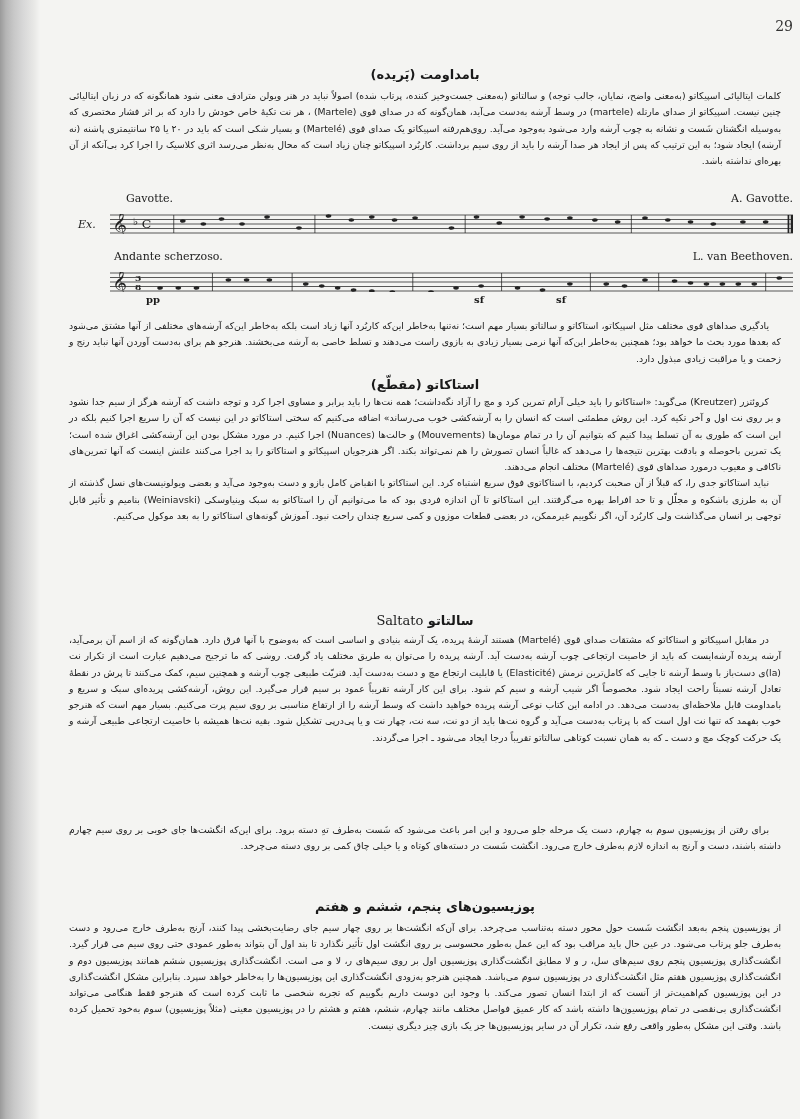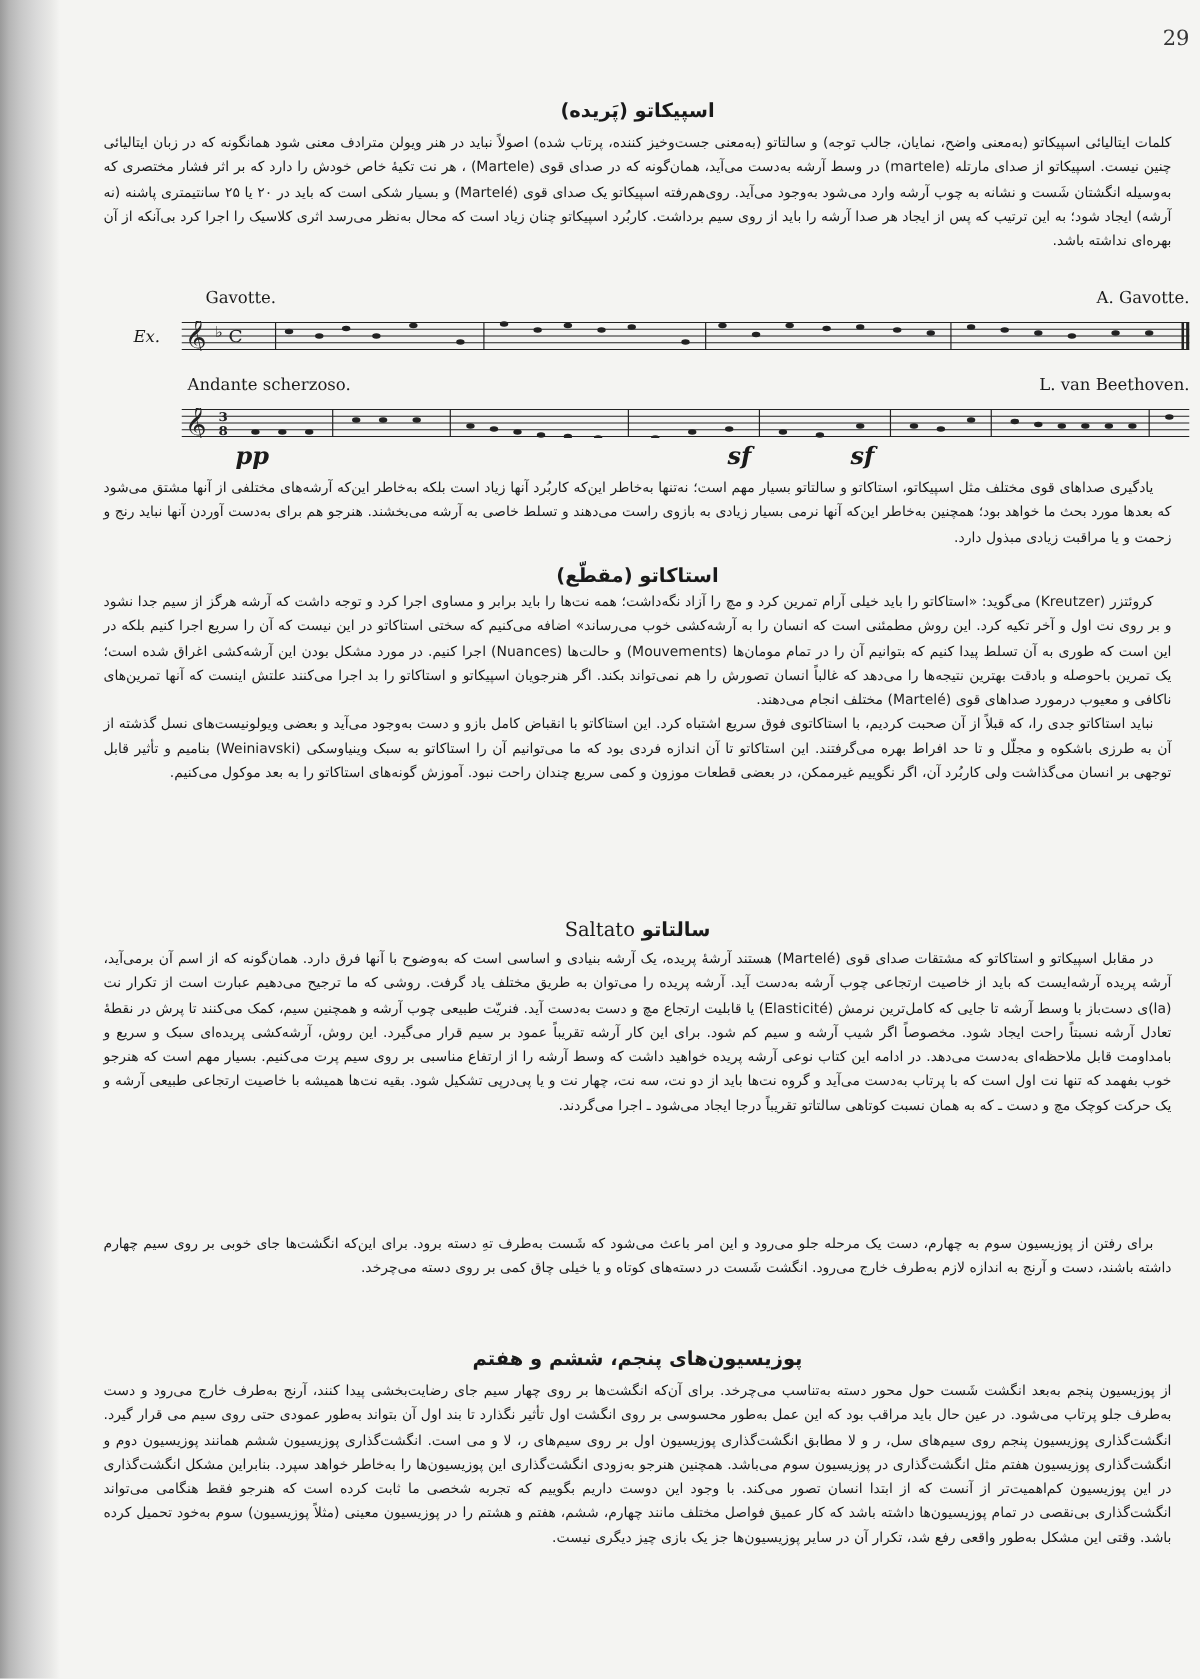--- a/index.html
+++ b/index.html
@@ -35,37 +35,37 @@
   .score {
     position: relative; direction: ltr;
     font-family: "DejaVu Serif", serif; font-size: 11px;
   }
   .staff-block { position: relative; height: 56px; }
   .staff-title { position: absolute; top: 0; font-size: 11px; }
   .staff-composer { position: absolute; top: 0; right: 0; font-size: 11px; }
   .staff-lines { position: absolute; left: 0; right: 0; top: 22px; height: 20px; }
   .staff-lines svg { width: 100%; height: 100%; }
   .ex-label { position: absolute; left: 0; top: 26px; font-style: italic; font-size: 11px; }
-  .dyn { position: absolute; font-style: italic; font-weight: bold; font-size: 16px; }
+  .dyn { position: absolute; font-weight: bold; font-size: 10px; }
 </style>
 </head>
 <body>
 
 <div class="gutter"></div>
 
 <div class="page">
 
   <div class="page-number">29</div>
 
   <div style="position:absolute; top:66px; left:0; right:0;">
-    <h2 class="heading">اسپیکاتو (پَریده)</h2>
+    <h2 class="heading">بامداومت (پَریده)</h2>
     <p class="para noindent" style="margin-top:4px;">کلمات ایتالیائی اسپیکاتو (به‌معنی واضح، نمایان، جالب توجه) و سالتاتو (به‌معنی جست‌وخیز کننده، پرتاب شده) اصولاً نباید در هنر ویولن مترادف معنی شود همانگونه که در زبان ایتالیائی چنین نیست. اسپیکاتو از صدای مارتله (martele) در وسط آرشه به‌دست می‌آید، همان‌گونه که در صدای قوی (Martele) ، هر نت تکیهٔ خاص خودش را دارد که بر اثر فشار مختصری که به‌وسیله انگشتان شَست و نشانه به چوب آرشه وارد می‌شود به‌وجود می‌آید. روی‌هم‌رفته اسپیکاتو یک صدای قوی (Martelé) و بسیار شکی است که باید در ۲۰ یا ۲۵ سانتیمتری پاشنه (نه آرشه) ایجاد شود؛ به این ترتیب که پس از ایجاد هر صدا آرشه را باید از روی سیم برداشت. کاربُرد اسپیکاتو چنان زیاد است که محال به‌نظر می‌رسد اثری کلاسیک را اجرا کرد بی‌آنکه از آن بهره‌ای نداشته باشد.</p>
   </div>
 
-  <div class="score" style="position:absolute; top:192px; left:52px; right:-12px;">
+  <div class="score" style="position:absolute; top:192px; left:41px; right:-12px;">
     <div class="staff-block">
       <span class="staff-title" style="left:16px;">Gavotte.</span>
       <span class="staff-composer">A. Gavotte.</span>
       <span class="ex-label" style="left:-32px;">Ex.</span>
       <div class="staff-lines">
         <svg viewBox="0 0 600 20" preserveAspectRatio="none">
           <g stroke="#222" stroke-width="0.7">
             <line x1="0" y1="1" x2="600" y2="1"></line>
               <line x1="0" y1="5.5" x2="600" y2="5.5"></line>
             <line x1="0" y1="10" x2="600" y2="10"></line>

